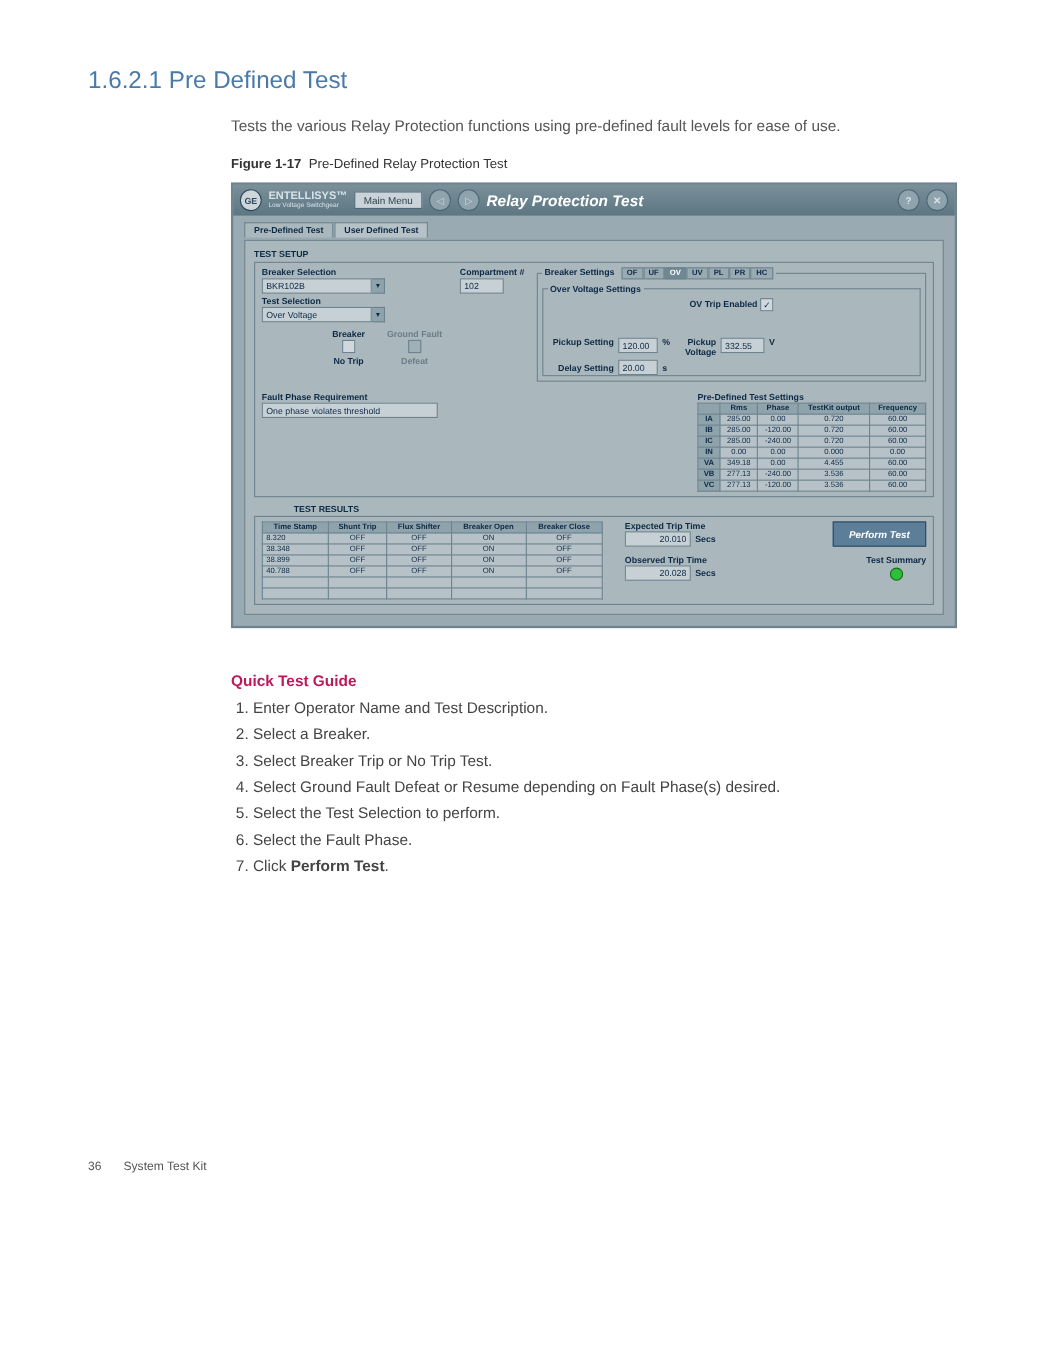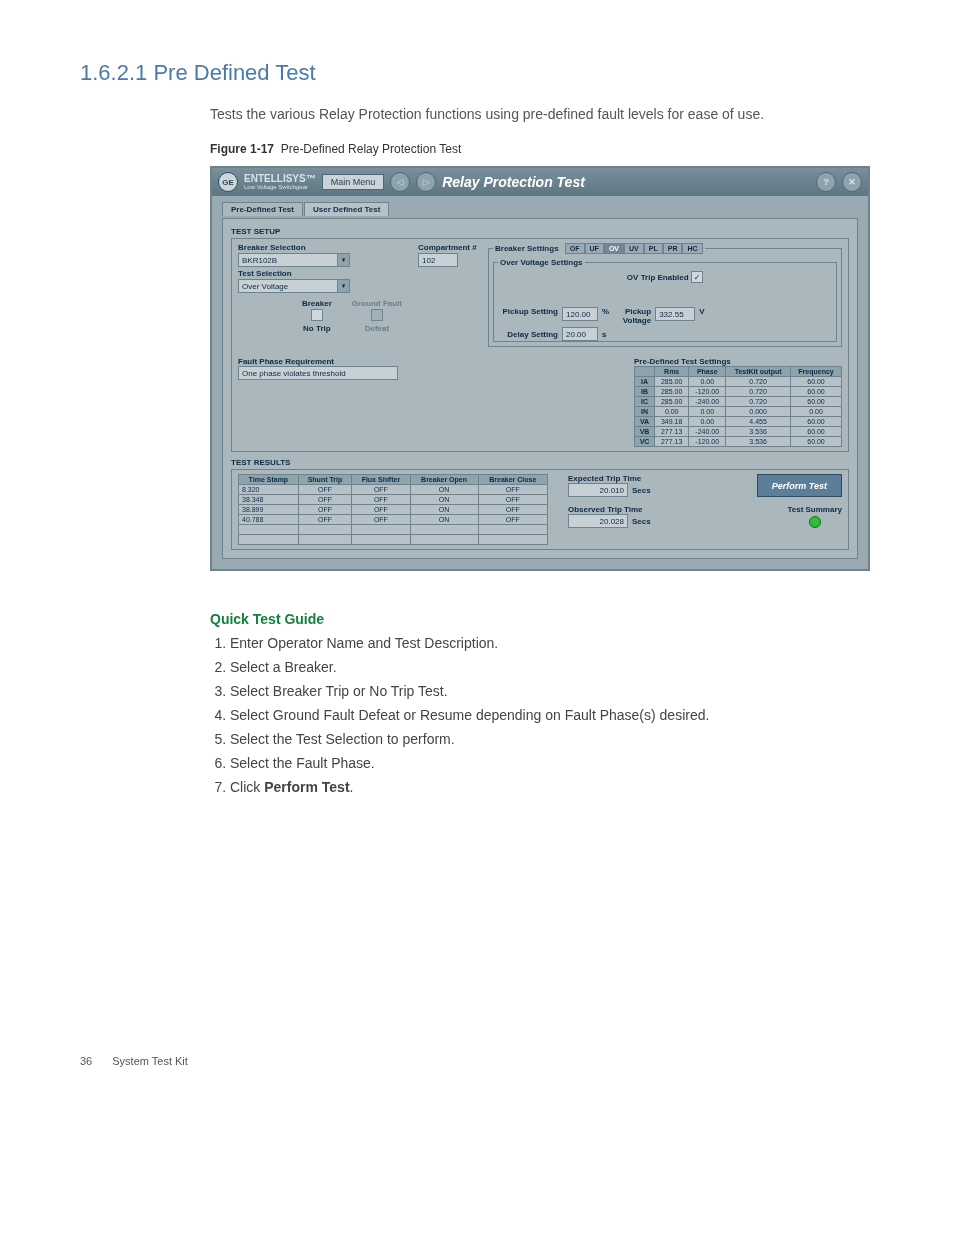--- a/index.html
+++ b/index.html
@@ -106,21 +106,21 @@
   .tbl td { background:#b7c2c8; }
   .tbl td.lab { font-weight:bold; background:#8fa3ac; }
   .perform-btn {
     background:#5d7e99; color:#fff; border:1px solid #2e4a60;
     padding:3px 14px; font-style:italic; font-weight:bold; font-size:9px;
   }
   .green-dot{width:12px;height:12px;border-radius:50%;background:#2dbf3a;border:1px solid #146c1c;}
   .quick-guide {
     margin-left: 130px; margin-top: 40px; font-size:14px; color:#444;
   }
-  .quick-guide h4 { font-size:14px; margin:0 0 8px 0; color:#15803d; }
+  .quick-guide h4 { font-size:14px; margin:0 0 8px 0; color:#be185d; }
   .quick-guide ol { margin:0; padding-left:20px; }
   .quick-guide li { margin:8px 0; }
   .footer {
     margin-top:260px; font-size:11px; color:#555; display:flex; gap:20px;
   }
 </style>
 </head>
 <body>
 
 <h2 class="section-heading">
@@ -301,21 +301,21 @@
                     <td>-120.00</td>
                     <td>3.536</td>
                     <td>60.00</td>
                   </tr>
             </tbody>
               </table>
           </div>
         </div>
       </div>
 
-      <div class="group-title" style="margin-top:6px;">TEST RESULTS</div>
+      <div class="group-title" style="margin-top:6px;margin-left:36px;">TEST RESULTS</div>
       <div class="group" style="background:#aab7bd;">
         <div class="row">
           <div style="width:310px;">
             <table class="tbl">
               <tbody>
                   <tr>
                 <th>Time Stamp</th>
                 <th>Shunt Trip</th>
                 <th>Flux Shifter</th>
                 <th>Breaker Open</th>

